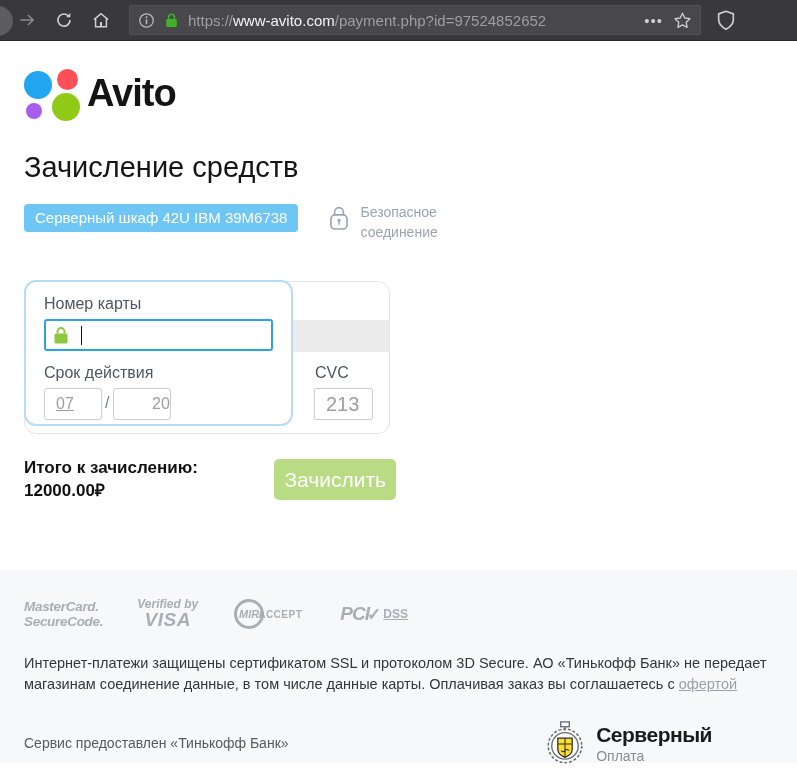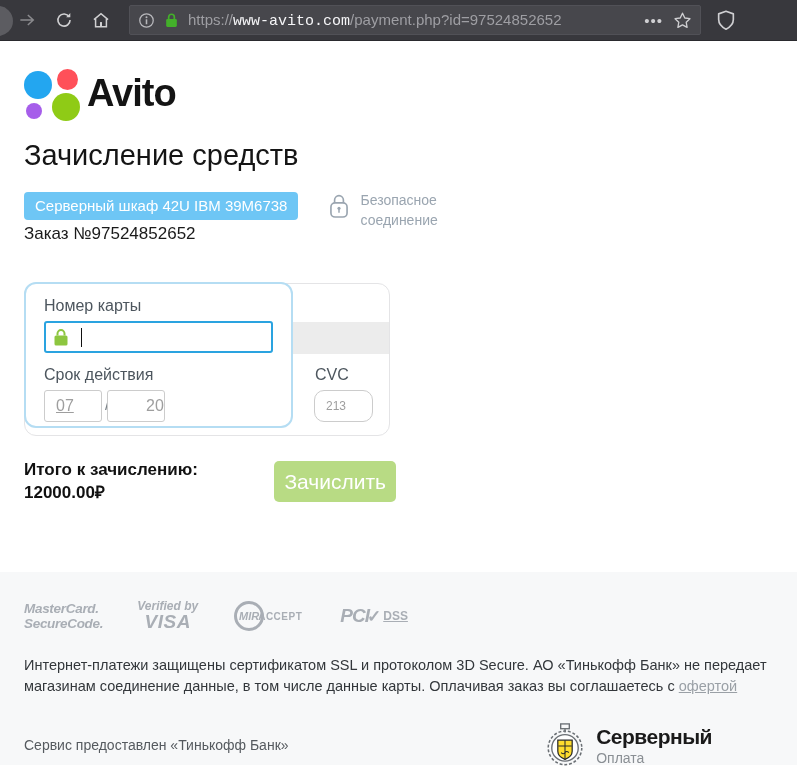--- a/index.html
+++ b/index.html
@@ -12,72 +12,72 @@
   .back-circle { width:30px; height:30px; border-radius:50%; background:#5c5c61;
                  position:absolute; left:-17px; top:6px; }
   .nav-icon { width:20px; height:20px; margin-left:17px; flex:0 0 auto; }
   .nav-icon svg { width:100%; height:100%; }
   .nav-icon:first-of-type { margin-left:20px; }
   .urlbar { margin-left:18px; height:30px; width:572px; background:#47474c;
             border:1px solid #515157; border-radius:2px; display:flex;
             align-items:center; padding:0 8px; }
   .urlbar .ic { width:17px; height:17px; margin-right:8px; flex:0 0 auto; }
   .url-text { font-size:15px; color:#9e9ea3; white-space:nowrap; overflow:hidden; flex:1 1 auto; }
-  .url-text .domain { color:#f5f5f7;font-family:Liberation Mono, monospace; }
+  .url-text .domain { color:#f5f5f7; }
   .dots-btn { color:#cfcfd2; font-size:15px; letter-spacing:1px; margin:0 10px 0 6px; }
   .star-ic { width:19px; height:19px; }
   .shield-ic { width:22px; height:22px; margin-left:14px; }
 
   
   .page { background:#fff; }
   .content { padding:0 0 0 24px; }
 
   .logo-row { padding-top:27px; display:flex; align-items:center; height:78px; }
   .logo-mark { position:relative; width:52px; height:50px; }
   .logo-mark i { position:absolute; border-radius:50%; display:block; }
   .c-blue   { width:28px; height:28px; left:0;  top:2px;  background:#23a6f0; }
   .c-red    { width:21px; height:21px; left:33px; top:0;  background:#ff5059; }
   .c-purple { width:16px; height:16px; left:2px; top:34px; background:#a65eea; }
   .c-green  { width:28px; height:28px; left:28px; top:24px; background:#8fcb16; }
   .logo-word { font-size:38px; font-weight:800; color:#141414; margin-left:11px; letter-spacing:-1px; }
 
-  .page-title { margin-top:20px; font-size:29px; font-weight:400; color:#151515; }
+  .page-title { margin-top:32px; font-size:29px; font-weight:400; color:#151515; }
 
   .product-badge { display:inline-block; margin-top:20px; background:#6ec6f5; color:#fff;
                    font-size:15px; padding:5px 11px 6px; border-radius:4px; }
   .order-row { display:flex; }
   .order-col { }
   .order-num { margin-top:4px; font-size:17px; color:#1a1a1a; }
   .secure { display:flex; margin-left:30px; margin-top:18px; align-items:flex-start; }
   .secure svg { width:22px; height:27px; margin-top:3px; }
   .secure-text { margin-left:10px; font-size:14px; color:#9aa5b0; line-height:20px; }
 
   
   .card-stack { position:relative; margin-top:38px; width:370px; height:155px; }
   .back-card { position:absolute; left:0; top:1px; width:366px; height:153px;
                background:#fff; border:1px solid #e4e4e6; border-radius:12px; overflow:hidden; }
   .mag-stripe { position:absolute; left:0; top:38px; width:100%; height:32px; background:#ececec; }
   .cvc-label { position:absolute; left:290px; top:82px; font-size:16px; color:#4d565e; }
   .cvc-input { position:absolute; left:289px; top:106px; width:59px; height:32px;
-               border:1px solid #ccc; border-radius:10px; font-size:12px; color:#9e9e9e;
+               border:1px solid #ccc; border-radius:2px; font-size:20px; color:#9e9e9e;
                padding:0 0 0 11px; font-family:"Liberation Sans",sans-serif; background:#fff; }
   .front-card { position:absolute; left:0; top:0; width:269px; height:146px;
                 background:#fff; border:2px solid #b5ddf3; border-radius:12px; }
   .fc-label1 { position:absolute; left:18px; top:13px; font-size:16px; color:#4d565e; }
   .cardnum-box { position:absolute; left:18px; top:37px; width:229px; height:32px;
                  border:2px solid #2aa3e0; border-radius:3px; display:flex; align-items:center;
                  padding:0 8px; cursor:text; background:#fff; }
   .cardnum-box svg { width:14px; height:17px; flex:0 0 auto; }
   .caret { width:1px; height:19px; background:#111; margin-left:13px; animation:blink 1s steps(1) infinite; }
   @keyframes blink { 50% { opacity:0; } }
   .fc-label2 { position:absolute; left:18px; top:82px; font-size:16px; color:#4d565e; }
   .exp-input { position:absolute; top:106px; width:58px; height:32px; border:1px solid #ccc;
                border-radius:3px; font-size:16px; color:#9e9e9e; padding:0 0 0 11px;
                font-family:"Liberation Sans",sans-serif; background:#fff; }
-  .exp-m { left:18px;text-decoration:underline; } .exp-y { left:81px;padding-left:38px; }
+  .exp-m { left:18px;text-decoration:underline; } .exp-y { left:87px;padding-left:38px; }
   .exp-sep { position:absolute; left:79px; top:112px; font-size:16px; color:#7a8288; }
 
   
   .total-row { margin-top:23px; width:372px; display:flex; align-items:center; }
   .total-text { font-size:17px; font-weight:700; color:#111; }
   .submit-btn { margin-left:auto; width:126px; height:41px; background:#b8db84; border:none;
                 border-radius:5px; color:#fff; font-size:21px; cursor:pointer;
                 font-family:"Liberation Sans",sans-serif; }
 
   
@@ -166,21 +166,20 @@
           <i class="c-green"></i>
       </div>
       <div class="logo-word">Avito</div>
     </div>
 
     <h1 class="page-title">Зачисление средств</h1>
 
     <div class="order-row">
       <div class="order-col">
         <span class="product-badge">Серверный шкаф 42U IBM 39M6738</span>
-        <div class="order-num">Заказ №97524852652</div>
       </div>
       <div class="secure">
         <svg viewBox="0 0 24 28">
           <rect x="3.2" y="10" width="17.6" height="15.5" rx="4.5" fill="none" stroke="#9aa5b0" stroke-width="1.8"></rect>
           <path d="M7.2 10V7a4.8 4.8 0 0 1 9.6 0v3" fill="none" stroke="#9aa5b0" stroke-width="1.8"></path>
           <circle cx="12" cy="16" r="1.7" fill="#9aa5b0"></circle>
           <rect x="11.2" y="16.8" width="1.6" height="4" fill="#9aa5b0"></rect>
         </svg>
         <div class="secure-text">
           <div>Безопасное</div>

